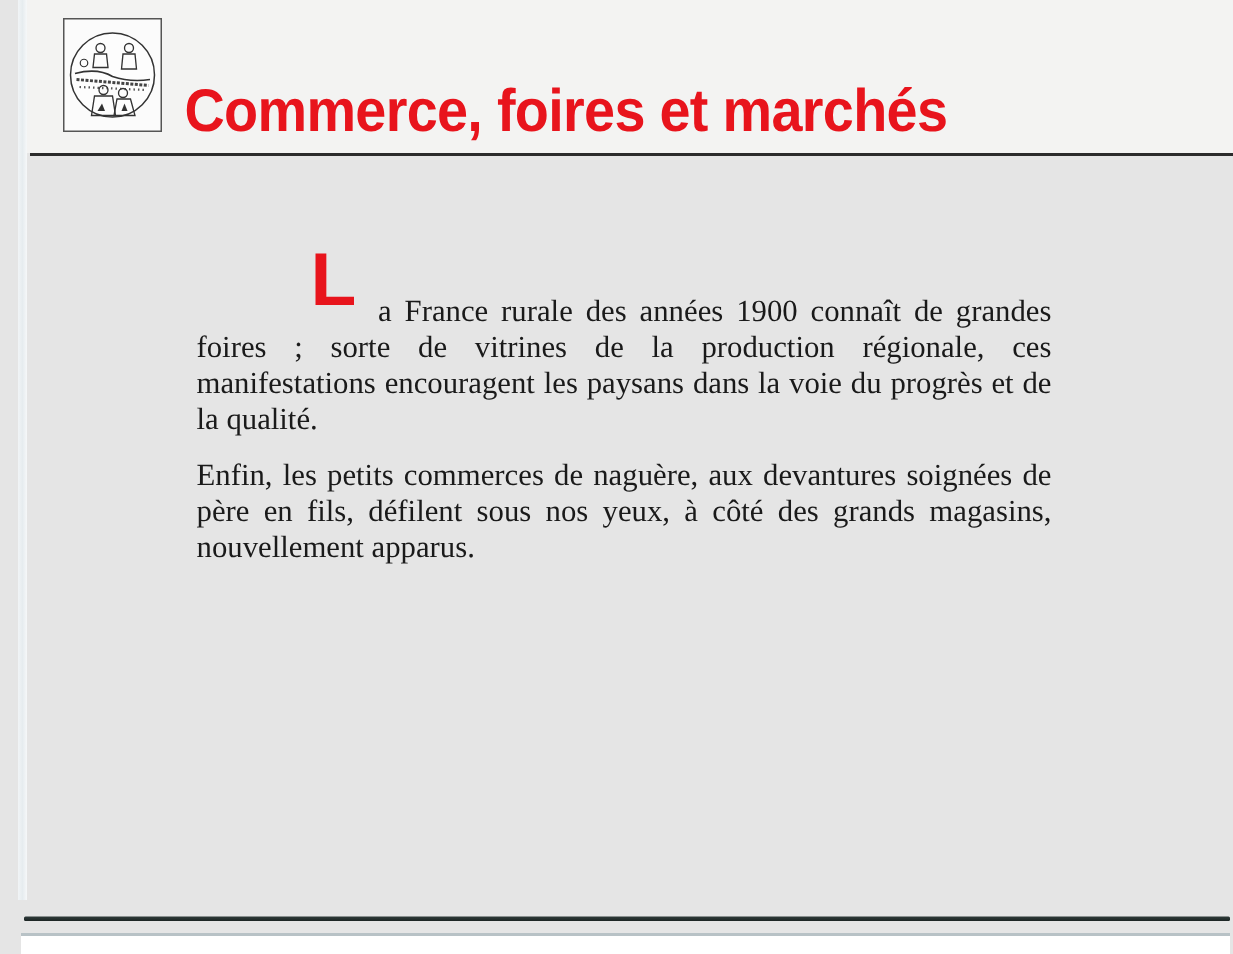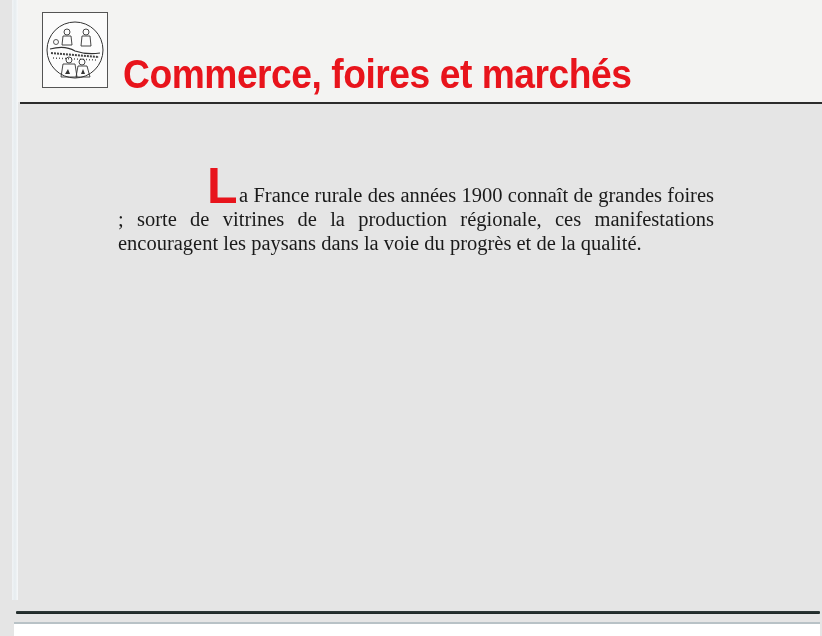--- a/index.html
+++ b/index.html
@@ -76,21 +76,21 @@
       left: 118px;
       top: 183px;
       width: 596px;
       font-family: "Liberation Serif", serif;
       font-size: 20.5px;
       line-height: 24px;
       color: #1a1a1a;
       text-align: justify;
     }
     .body-text p {
-      margin: 0;
+      margin: 13px;
       text-align: justify;
       text-align-last: left;
     }
     .first-line-indent {
       display: inline-block;
       width: 88px;
     }
     .dropcap {
       position: absolute;
       left: 89px;
@@ -161,18 +161,19 @@
     </svg>
   </div>
 
   <h1 class="title">Commerce, foires et marchés</h1>
 
   <div class="header-rule"></div>
 
   <div class="body-text">
     <span class="dropcap">L</span>
     <p><span class="first-line-indent"></span><span class="first-word">a</span><span> France rurale des années 1900 connaît de grandes foires ; sorte de vitrines de la production régionale, ces manifestations encouragent les paysans dans la voie du progrès et de la qualité.</span></p>
+    <p>Enfin, les petits commerces de naguère, aux devantures soignées de père en fils, défilent sous nos yeux, à côté des grands magasins, nouvellement apparus.</p>
   </div>
 
   <div class="bottom-rule"></div>
   <div class="bottom-rule-2"></div>
   <div class="bottom-shadow"></div>
 </div>
 
 </body></html>

